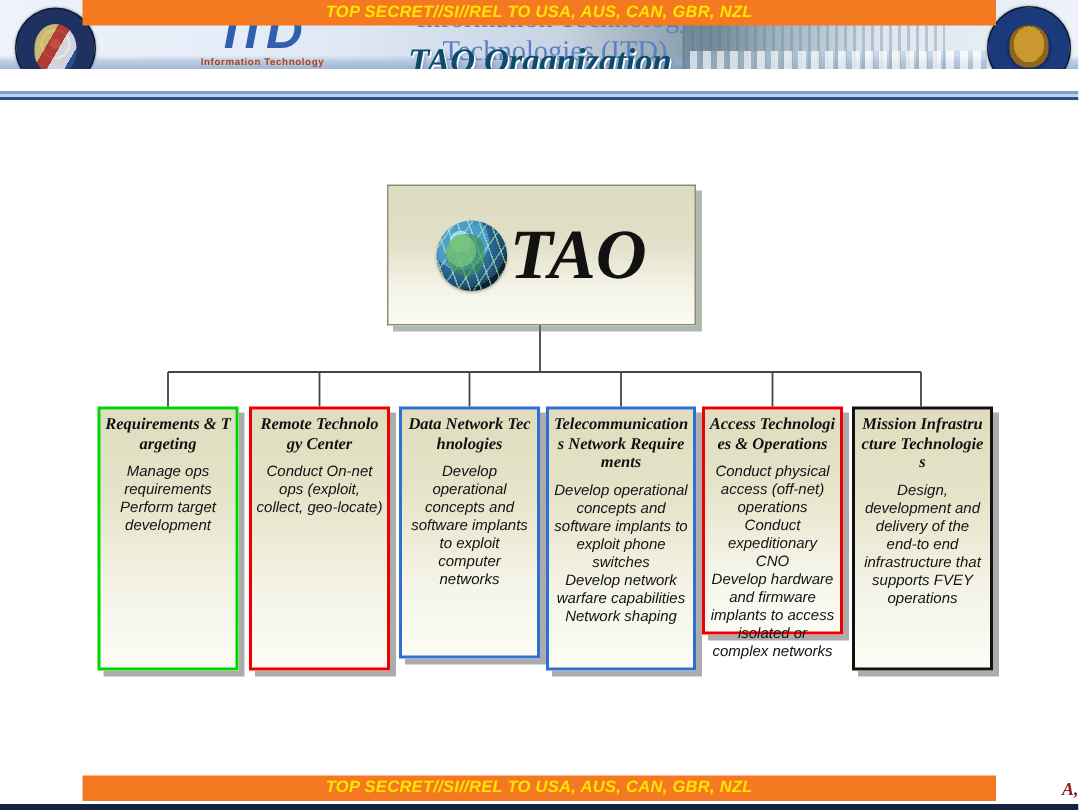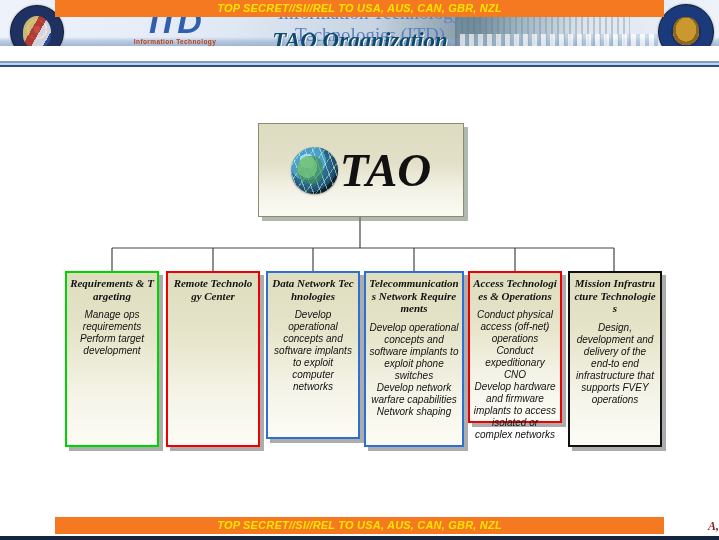--- a/index.html
+++ b/index.html
@@ -357,20 +357,21 @@
   </div>
 
   <div class="node-box" style="left: 65px; top: 203px; width: 94px; height: 176px; border: 2px solid rgb(0, 212, 0);">
     <span class="node-title">Requirements &amp; Targeting</span>
     <span class="node-body">Manage ops requirements
 Perform target development</span>
   </div>
 
   <div class="node-box" style="left: 166px; top: 203px; width: 94px; height: 176px; border: 2px solid rgb(239, 0, 0);">
     <span class="node-title">Remote Technology Center</span>
+    <span class="node-body">Conduct On-net ops (exploit, collect, geo-locate)</span>
   </div>
 
   <div class="node-box" style="left: 266px; top: 203px; width: 94px; height: 168px; border: 2px solid rgb(47, 111, 208);">
     <span class="node-title">Data Network Technologies</span>
     <span class="node-body">Develop operational concepts and software implants to exploit computer networks</span>
   </div>
 
   <div class="node-box" style="left: 364px; top: 203px; width: 100px; height: 176px; border: 2px solid rgb(47, 111, 208);">
     <span class="node-title">Telecommunications Network Requirements</span>
     <span class="node-body">Develop operational concepts and software implants to exploit phone switches

